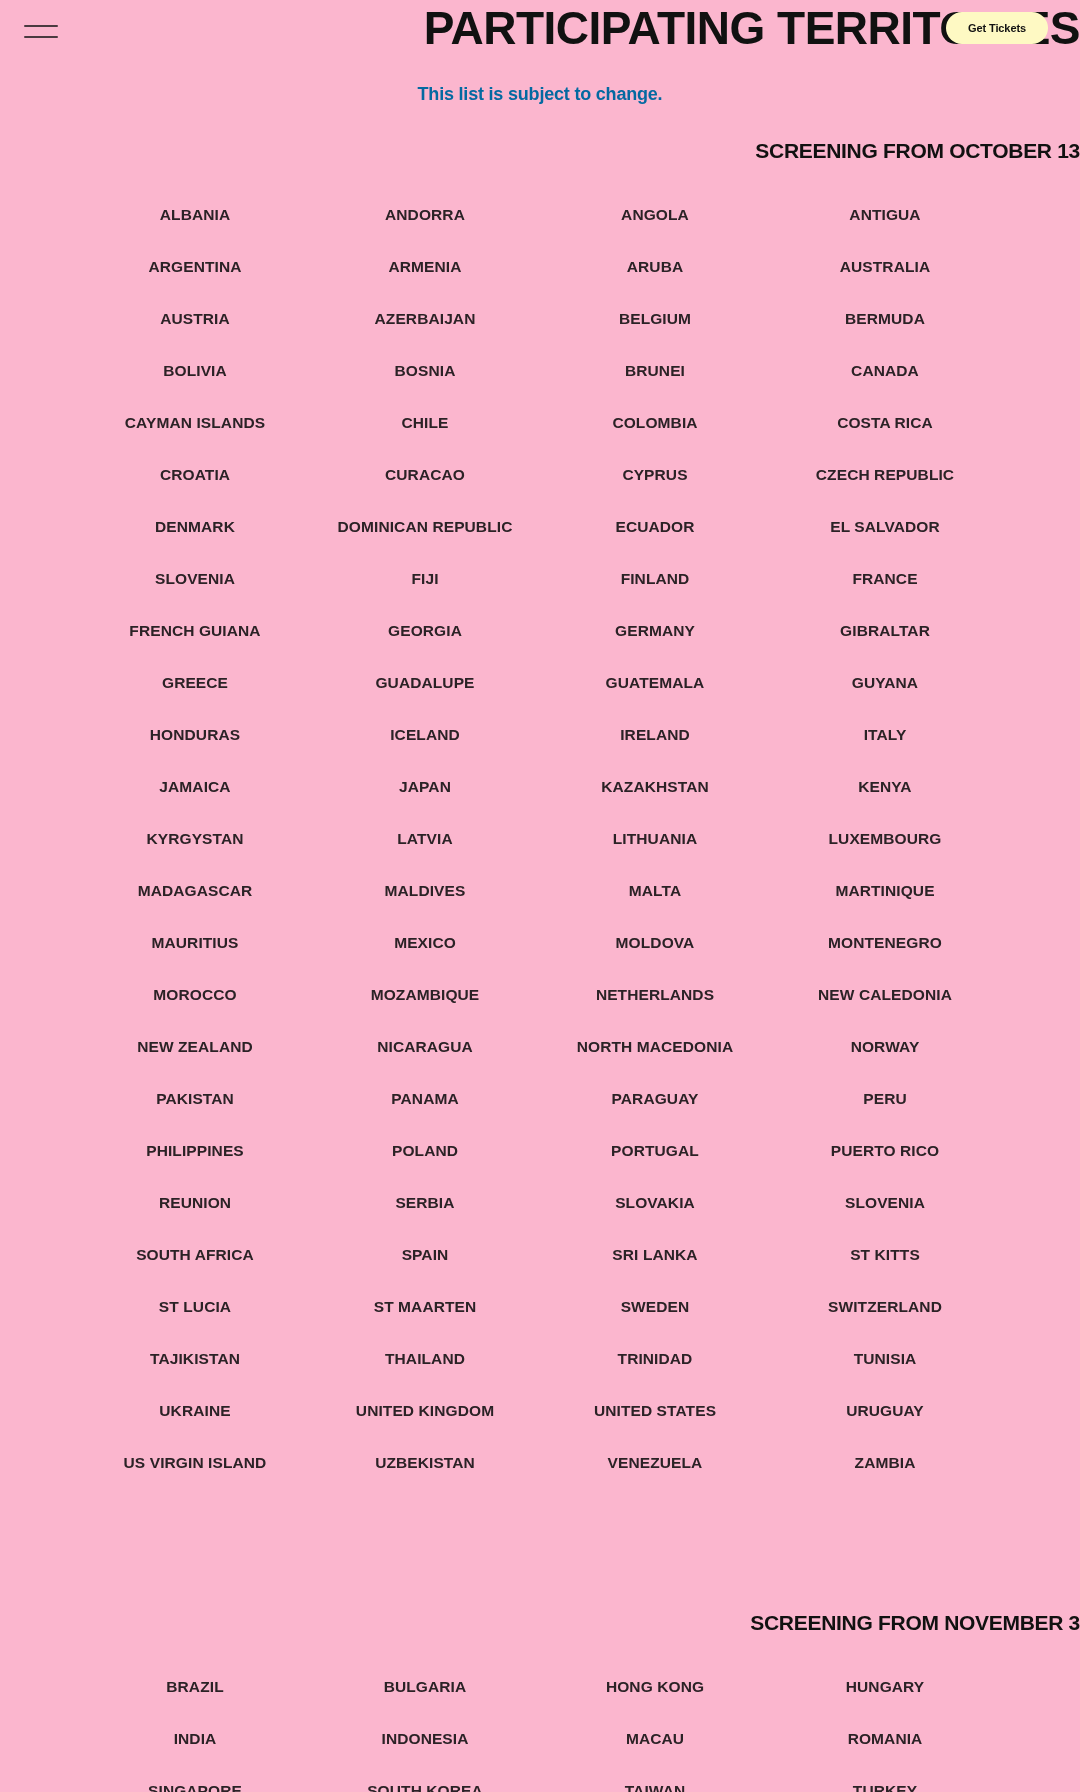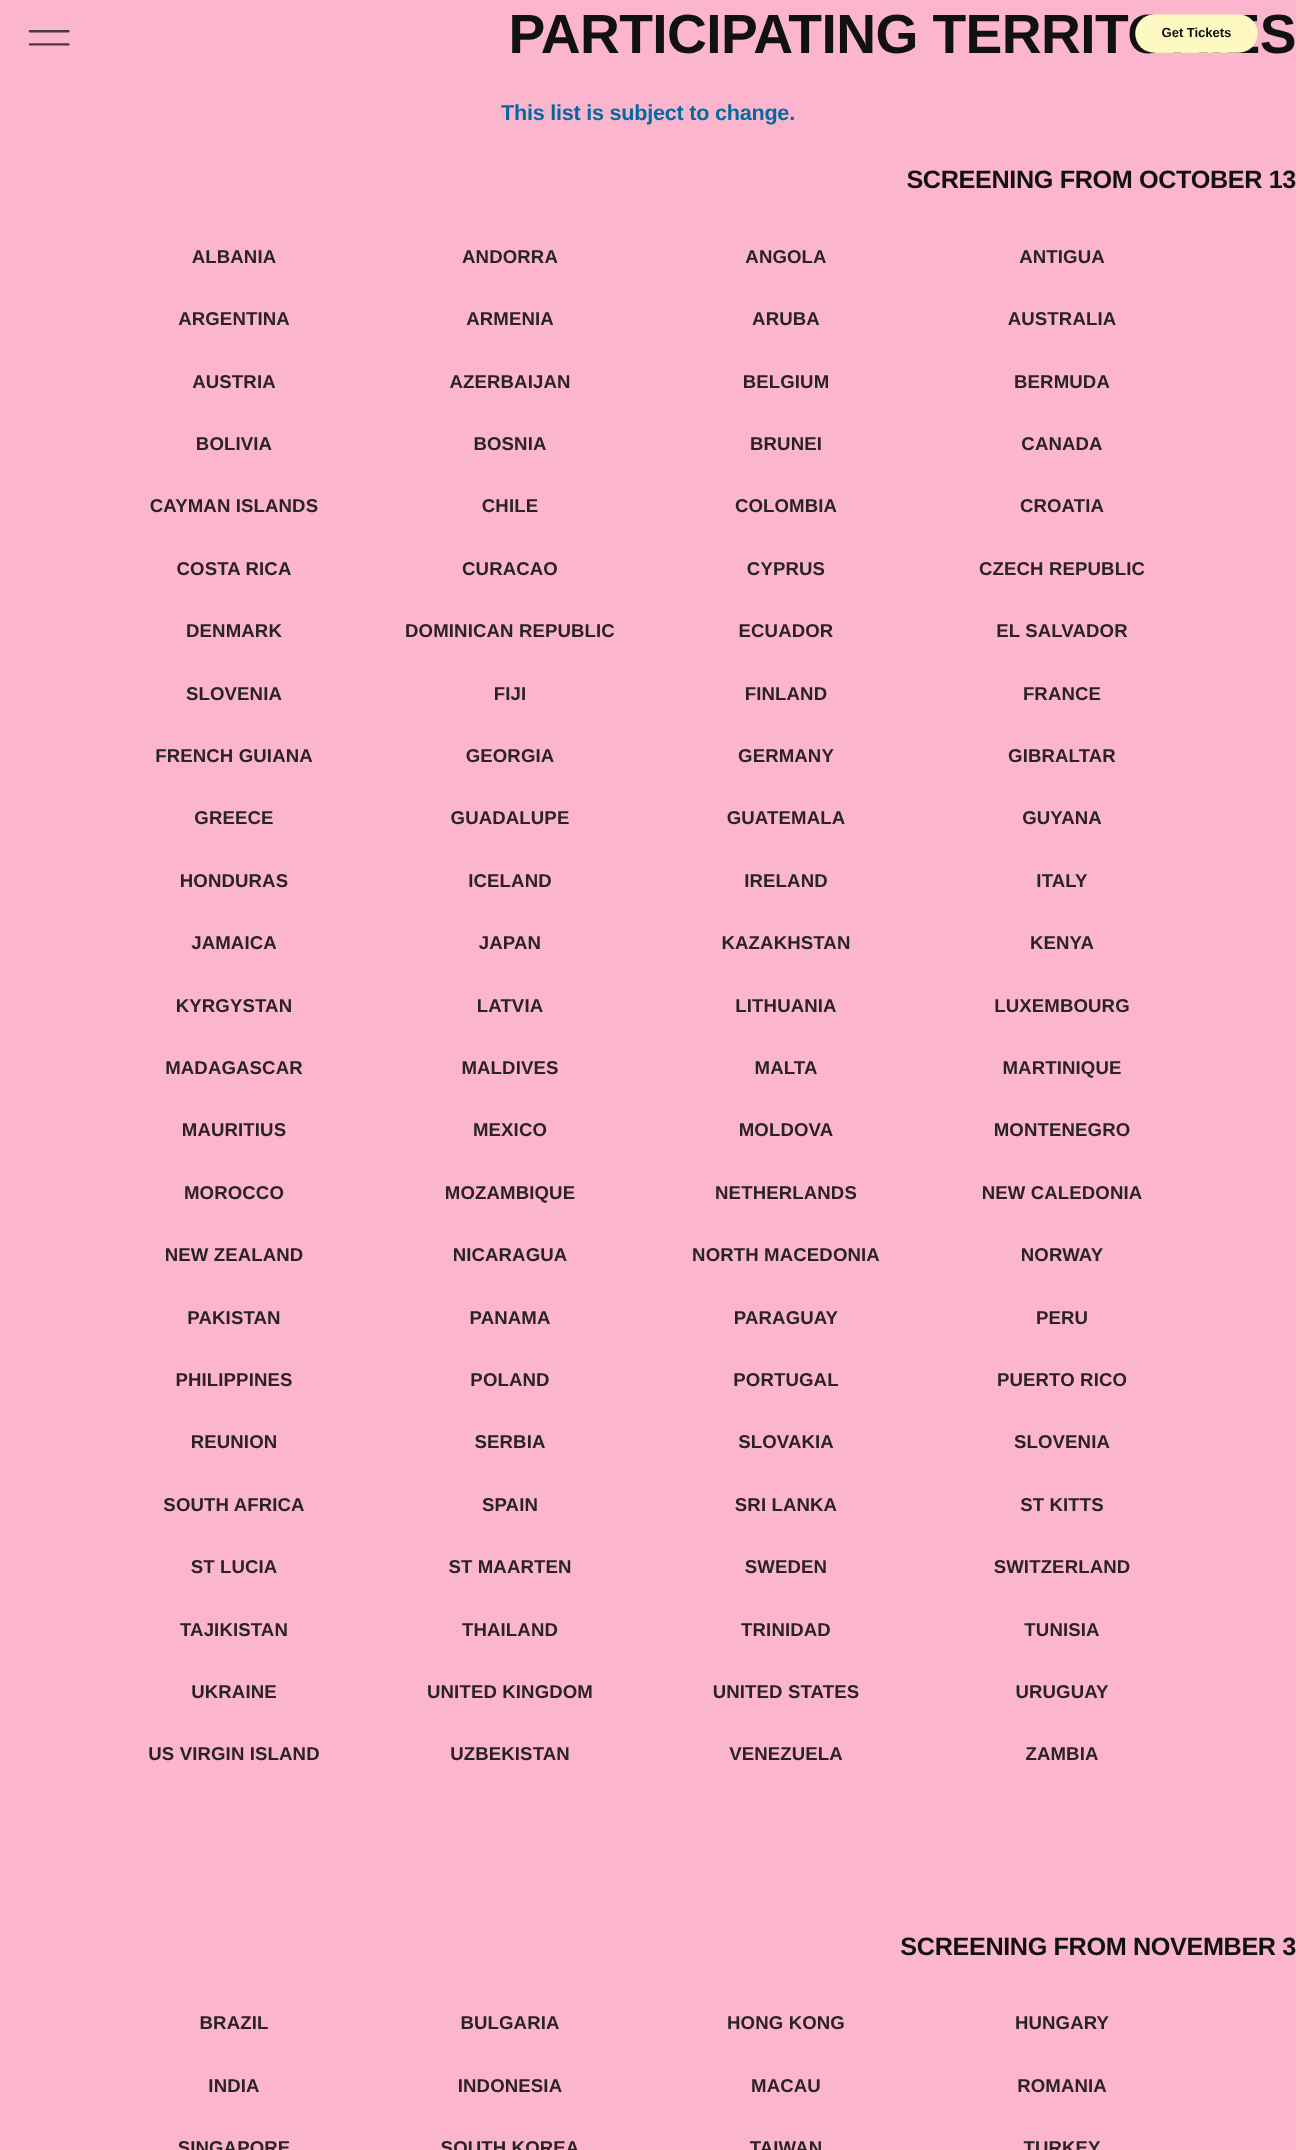--- a/index.html
+++ b/index.html
@@ -141,22 +141,22 @@
       <div class="cell">AZERBAIJAN</div>
       <div class="cell">BELGIUM</div>
       <div class="cell">BERMUDA</div>
       <div class="cell">BOLIVIA</div>
       <div class="cell">BOSNIA</div>
       <div class="cell">BRUNEI</div>
       <div class="cell">CANADA</div>
       <div class="cell">CAYMAN ISLANDS</div>
       <div class="cell">CHILE</div>
       <div class="cell">COLOMBIA</div>
+      <div class="cell">COSTA RICA</div>
       <div class="cell">CROATIA</div>
-      <div class="cell">COSTA RICA</div>
       <div class="cell">CURACAO</div>
       <div class="cell">CYPRUS</div>
       <div class="cell">CZECH REPUBLIC</div>
       <div class="cell">DENMARK</div>
       <div class="cell">DOMINICAN REPUBLIC</div>
       <div class="cell">ECUADOR</div>
       <div class="cell">EL SALVADOR</div>
       <div class="cell">SLOVENIA</div>
       <div class="cell">FIJI</div>
       <div class="cell">FINLAND</div>

